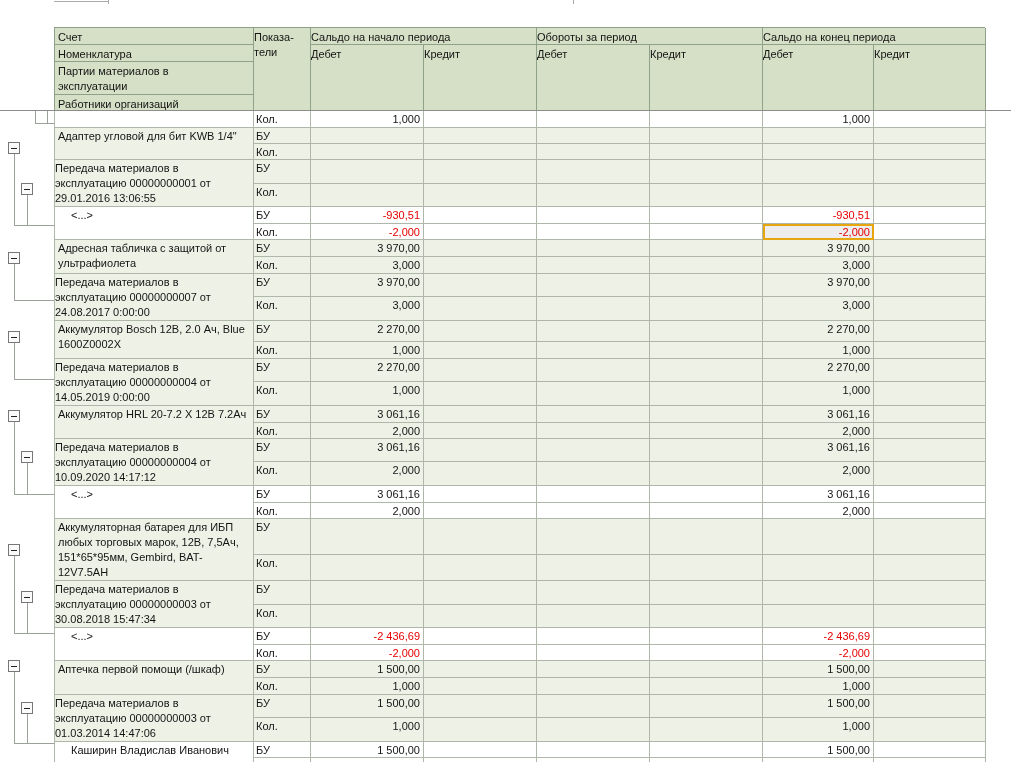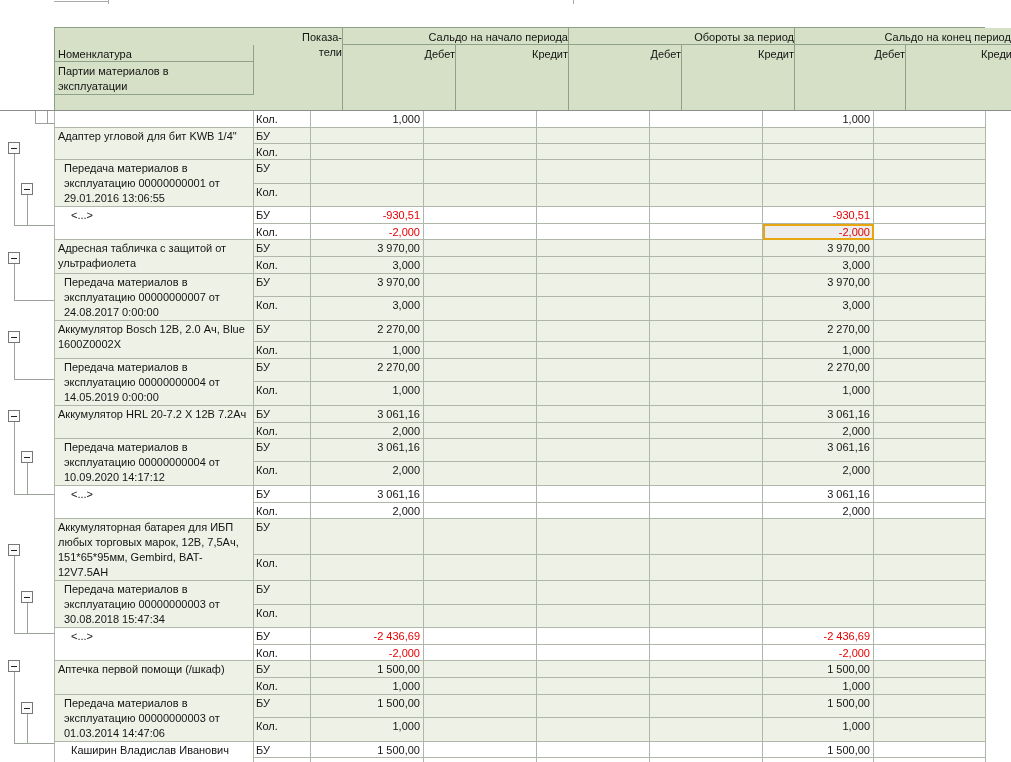--- a/index.html
+++ b/index.html
@@ -6,32 +6,32 @@
   #screen{position:relative;width:1011px;height:762px;background:#ffffff;overflow:hidden;
           font-family:"Liberation Sans",sans-serif;font-size:11px;color:#141414;}
   #title{position:absolute;left:57px;top:5px;font-size:13.5px;font-weight:bold;color:#000;white-space:nowrap;}
 
   
   #hdr{position:absolute;left:54px;top:27px;width:931px;height:83px;background:#d6e0c6;
        border-left:1px solid #8fa188;border-top:1px solid #8fa188;box-sizing:border-box;}
   .hcell{position:absolute;box-sizing:border-box;border-right:1px solid #8fa188;border-bottom:1px solid #8fa188;
          padding-top:2px;overflow:hidden;line-height:15px;background:#d6e0c6;}
   .dim{text-align:left;padding-left:3px;padding-right:14px;}
-  .ctr{text-align:right;margin-left:32px;}
+  .ctr{text-align:left;}
 
   
   #sep{position:absolute;left:0;top:110px;width:1011px;height:1px;background:#8c8c8c;z-index:5;}
 
   
   #grid{position:absolute;left:54px;top:110px;border-collapse:collapse;table-layout:fixed;width:931px;}
   #grid td{border:1px solid #aeb7a9;vertical-align:top;overflow:hidden;box-sizing:border-box;padding:0;}
   #grid td.name{line-height:15px;padding-top:1px;padding-right:2px;}
   #grid td.lvl0{padding-left:3px;}
   #grid td.lvl1{padding-left:3px;}
-  #grid td.lvl2{padding-left:9px;}
+  #grid td.lvl2{}
   #grid td.lvl3{padding-left:16px;}
   #grid td.ind{padding-left:2px;line-height:14px;padding-top:1px;}
   #grid td.val{text-align:right;padding-right:3px;line-height:14px;padding-top:1px;}
   .group{background:#eef2e6;}
   .leaf{background:#ffffff;}
   .neg{color:#e60000;}
   .sel{outline:2px solid #e7a50f;outline-offset:-2px;background:#ededed;}
 
   
   .tl{position:absolute;background:#9aa29a;}
@@ -39,22 +39,24 @@
   .tbox .dash{position:absolute;left:2px;top:5px;width:6px;height:1px;background:#222;}
   .art{position:absolute;background:#aaa;}
 </style>
 </head>
 <body>
 
 <div id="screen">
 
 
   <div id="hdr">
+    <div class="hcell dim" style="left:0;top:0;width:199px;height:17px;">Счет</div>
     <div class="hcell dim" style="left:0;top:17px;width:199px;height:17px;">Номенклатура</div>
     <div class="hcell dim" style="left:0;top:34px;width:199px;height:33px;">Партии материалов в эксплуатации</div>
+    <div class="hcell dim" style="left:0;top:67px;width:199px;height:16px;">Работники организаций</div>
 
     <div class="hcell ctr" style="left:199px;top:0;width:57px;height:83px;">Показа-тели</div>
 
     <div class="hcell ctr" style="left:256px;top:0;width:226px;height:17px;">Сальдо на начало периода</div>
     <div class="hcell ctr" style="left:482px;top:0;width:226px;height:17px;">Обороты за период</div>
     <div class="hcell ctr" style="left:708px;top:0;width:223px;height:17px;">Сальдо на конец периода</div>
 
     <div class="hcell ctr" style="left:256px;top:17px;width:113px;height:66px;">Дебет</div>
     <div class="hcell ctr" style="left:369px;top:17px;width:113px;height:66px;">Кредит</div>
     <div class="hcell ctr" style="left:482px;top:17px;width:113px;height:66px;">Дебет</div>

